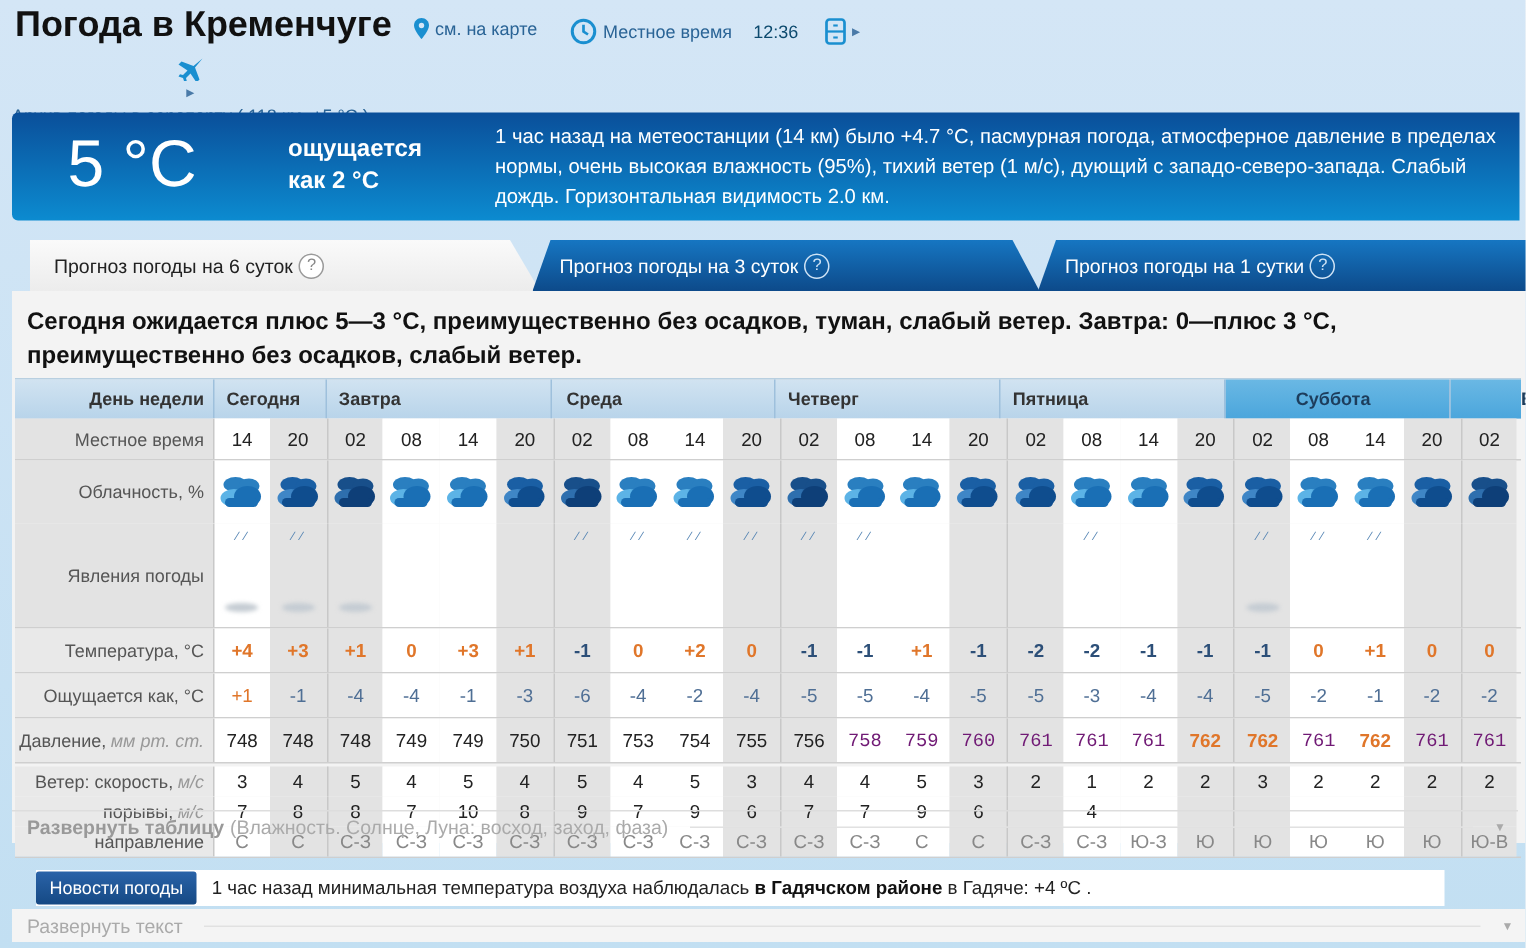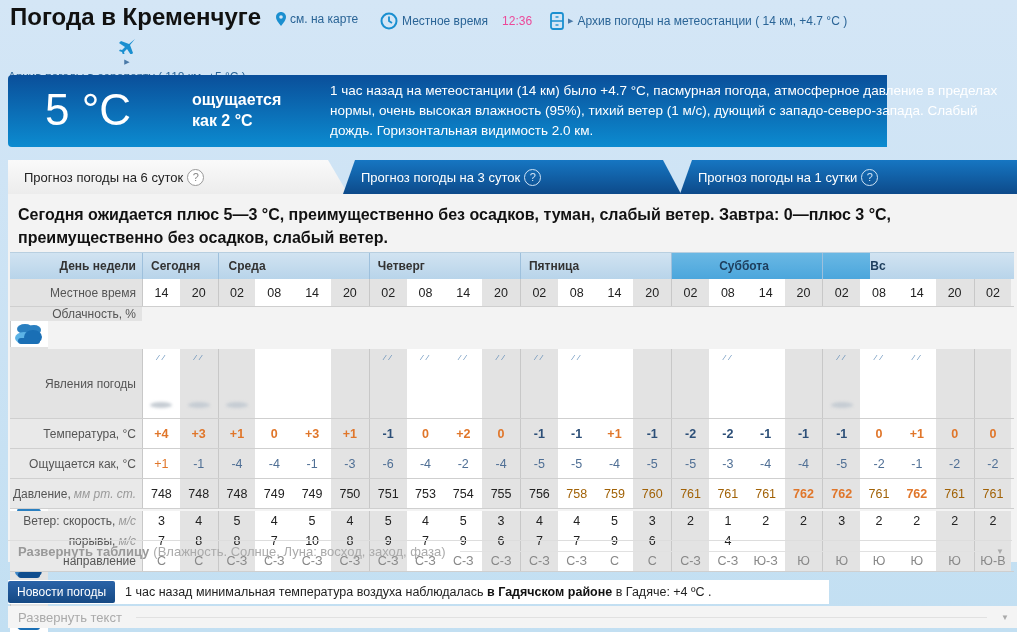--- a/index.html
+++ b/index.html
@@ -12,35 +12,35 @@
   .title {
     position: absolute; left: 10px; top: 3px;
     font-size: 24px; font-weight: bold; color: #111;
     font-family: "Liberation Sans", sans-serif;
   }
   .hdr-link {
     position: absolute; top: 12px; font-size: 12px; color: #2a6496;
     display: flex; align-items: center; gap: 4px; white-space: nowrap;
   }
   .hdr-link .txt { color: #2a6496; }
-  .hdr-link .time { color: #ec4899; margin-left: 10px; }
+  .hdr-link .time { color: #0c4a6e; margin-left: 10px; }
   .arrow-small { font-size: 7px; color: #4a7aa8; }
   .hdr2 { top: 38px; }
 
   .now-box {
-    position: absolute; left: 8px; top: 75px; width: 879px; height: 72px;
+    position: absolute; left: 8px; top: 75px; width: 1005px; height: 72px;
     background: linear-gradient(#0a4f9a, #0c8bd0);
     border-radius: 4px 0 0 4px;
     color: #fff;
   }
   .now-temp { position: absolute; left: 37px; top: 10px; font-size: 44px; color: #fff; }
   .now-feels { position: absolute; left: 184px; top: 14px; font-size: 16px; font-weight: bold; line-height: 21px; }
   .now-desc { position: absolute; left: 322px; top: 6px; width: 680px; font-size: 13.5px; line-height: 20px; }
 
-  .tabs { position: absolute; left: 8px; top: 160px; width: 847px; height: 34px; }
+  .tabs { position: absolute; left: 20px; top: 160px; width: 847px; height: 34px; }
   .tab {
     position: absolute; top: 0; height: 34px; font-size: 13px;
     display: flex; align-items: center; padding-left: 16px; gap: 4px; white-space: nowrap;
   }
   .tab.active { left: 0; width: 340px; background: linear-gradient(#fafafa, #ececec); color: #222; clip-path: polygon(0 0, 320px 0, 340px 34px, 0 34px); }
   .tab.inactive { color: #fff; background: linear-gradient(#1676c2, #0d4a8a); }
   .tab.t2 { left: 335px; width: 345px; clip-path: polygon(12px 0, 320px 0, 338px 34px, 0 34px); padding-left: 18px; }
   .tab.t3 { left: 672px; width: 337px; clip-path: polygon(12px 0, 337px 0, 337px 34px, 0 34px); padding-left: 18px; }
   .qmark {
     display: inline-flex; align-items: center; justify-content: center;
@@ -73,55 +73,55 @@
   .cell.w { background: #fff; }
   .bl { border-left: 1px solid #c8c8c8; }
 
   .row-days { height: 27px; background: linear-gradient(#d1e3f1, #b8d4ea); border-top: 1px solid #b8cfe0; }
   .row-days .lbl { background: linear-gradient(#d1e3f1, #b8d4ea); color: #333; font-weight: bold; }
   .day { font-size: 12px; font-weight: bold; color: #333; padding-left: 8px; display: flex; align-items: center; border-left: 1px solid #9ec0dc; }
   .day.we { background: linear-gradient(#6ab8e4, #4ba6dc); color: #1d3d5c; padding-left: 47px; }
 
   .row-time { height: 28px; border-bottom: 1px solid #cfcfcf; }
   .row-time .lbl { background: #e3e3e3; }
-  .row-cloud { height: 42px; flex-direction: column; }
+  .row-cloud { height: 42px; }
   .row-cloud .lbl { background: #e3e3e3; }
   .row-phen { height: 70px; border-bottom: 1px solid #cfcfcf; }
   .row-phen .lbl { background: #e3e3e3; }
   .row-std { height: 30px; border-bottom: 1px solid #cfcfcf; }
   .row-std .lbl { background: #e9e9e9; }
   .row-wind { height: 20px; }
   .row-wind .lbl { background: #e9e9e9; }
   .row-wind.last { border-bottom: 1px solid #cfcfcf; }
 
   .t-warm { color: #e0762a; font-weight: bold; }
   .t-cold { color: #2c4f78; font-weight: bold; }
   .f-warm { color: #e0762a; }
   .f-cold { color: #4f6f95; }
   .p-norm { color: #222; }
-  .p-hi { color: #a16207; }
+  .p-hi { color: #701a75; font-family: Liberation Mono, monospace; }
   .p-hib { color: #e0762a; font-weight: bold; }
   .dir { color: #888; }
 
   .cloud { width: 30px; height: 26px; position: relative; }
   .cloud svg { width: 30px; height: 26px; }
   .phen-cell { flex-direction: column; justify-content: flex-start; position: relative; }
   .rain { font-size: 8px; color: #4d7fb0; position: absolute; top: 4px; letter-spacing: 1px; }
   .fog { position: absolute; bottom: 10px; width: 22px; height: 6px; border-radius: 50%; background: #c5ccd3; filter: blur(1.5px); }
 
   .expand {
     position: absolute; left: 8px; top: 540px; width: 1004px; height: 22px;
     font-size: 13px; color: #aaa; display: flex; align-items: center; padding-left: 10px;
     border-top: 1px solid #ddd;
   }
   .expand b { color: #999; margin-right: 4px; }
   .expand .line { flex: 1; height: 1px; background: #e1e1e1; margin: 0 14px; }
   .tri { font-size: 8px; color: #aaa; margin-right: 8px; }
 
-  .news { position: absolute; left: 8px; top: 580px; width: 821px; height: 24px; background: #fff; display: flex; align-items: center; }
+  .news { position: absolute; left: 24px; top: 580px; width: 939px; height: 24px; background: #fff; display: flex; align-items: center; }
   .news-badge { background: linear-gradient(#2a63a8, #154984); color: #fff; font-size: 12px; padding: 3px 9px; height: 22px; display: flex; align-items: center; border-radius: 2px; }
   .news-text { margin-left: 10px; font-size: 12.5px; color: #222; }
   .news-text b { color: #111; }
   .expand2 {
     position: absolute; left: 8px; top: 606px; width: 1009px; height: 22px; background: #f4f4f4;
     font-size: 13px; color: #aaa; display: flex; align-items: center; padding-left: 10px;
   }
   .expand2 .line { flex: 1; height: 1px; background: #e1e1e1; margin: 0 14px; }
 </style>
 </head>
@@ -147,21 +147,20 @@
 </div>
 
 <div class="hdr-link" style="left:550px;">
   <svg width="14" height="18" viewBox="0 0 14 18">
       <rect x="1" y="1" width="12" height="16" rx="2" fill="none" stroke="#1a8fd0" stroke-width="1.8"></rect>
       <line x1="1" y1="9" x2="13" y2="9" stroke="#1a8fd0" stroke-width="1.5"></line>
       <line x1="5.5" y1="5" x2="8.5" y2="5" stroke="#1a8fd0" stroke-width="1.4"></line>
       <line x1="5.5" y1="13" x2="8.5" y2="13" stroke="#1a8fd0" stroke-width="1.4"></line>
     </svg>
   <span class="arrow-small">▶</span>
-  <span class="txt">Архив погоды на метеостанции ( 14 км, +4.7 °C )</span>
 </div>
 
 <div class="hdr-link hdr2" style="left:8px;flex-direction:column;">
   <svg width="18" height="16" viewBox="0 0 18 16">
       <path d="M17 1L11 6 3 3 1 5l6 4-3 3-2-0.5L1 13l3 1 1 3 1.5-1L6 14l3-3 4 6 2-2-3-8 5-6z" fill="#1a8fd0"></path>
     </svg>
   <span class="arrow-small">▶</span>
   <span class="txt">Архив погоды в аэропорту ( 118 км, +5 °C )</span>
 </div>
 
@@ -189,20 +188,21 @@
   </div>
 </div>
 
 <div class="panel">
   <div class="summary">Сегодня ожидается плюс 5—3 °C, преимущественно без осадков, туман, слабый ветер. Завтра: 0—плюс 3 °C, преимущественно без осадков, слабый ветер.</div>
 
   <div class="grid" id="grid">
     <div class="row row-days" id="row-days">
       <div class="lbl">День недели</div>
     <div class="day" style="width: 75.6px;">Сегодня</div>
+        <div class="day" style="width: 151.2px;">Завтра</div>
         <div class="day" style="width: 151.2px; padding-left: 10px;">Среда</div>
         <div class="day" style="width: 151.2px;">Четверг</div>
         <div class="day" style="width: 151.2px;">Пятница</div>
         <div class="day we" style="width: 151.2px;">Суббота</div>
         <div class="day we" style="width: 34px;">Вс</div>
       </div>
     <div class="row row-time" id="row-time">
       <div class="lbl">Местное время</div>
     <div class="cell w bl">14</div>
         <div class="cell g">20</div>

